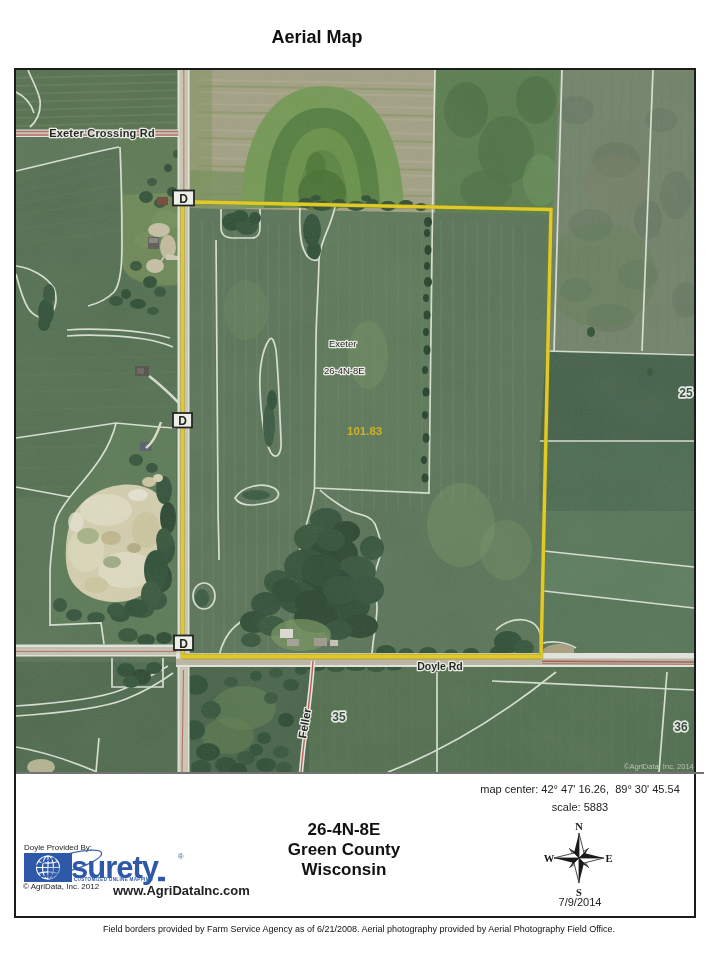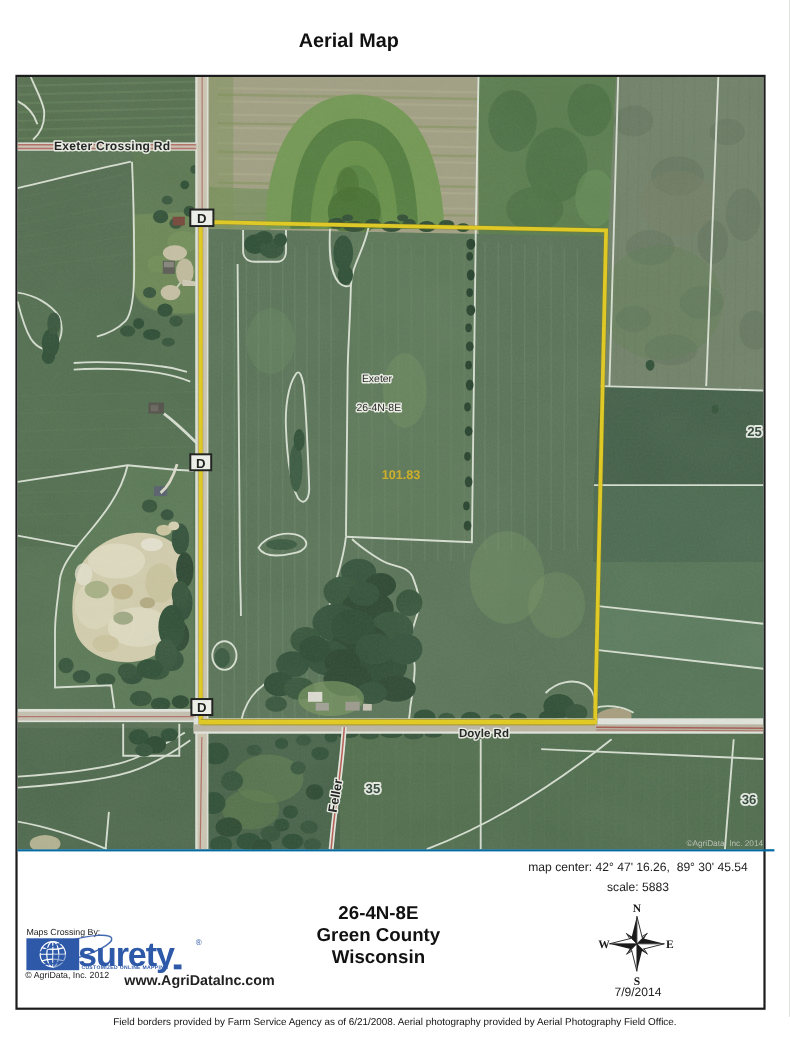--- a/index.html
+++ b/index.html
@@ -1,19 +1,19 @@
 <!DOCTYPE html>
 <html><head>
 <meta charset="utf-8">
 <style>
 html,body{margin:0;padding:0;}
 body{width:718px;height:960px;background:#ffffff;font-family:"Liberation Sans",sans-serif;position:relative;overflow:hidden;}
 .title{position:absolute;left:0;top:27px;width:634px;text-align:center;font-size:18px;font-weight:bold;color:#111;letter-spacing:0px;}
 .box{position:absolute;left:14px;top:68px;width:682px;height:850px;border:2px solid #1c1c1c;box-sizing:border-box;background:#fff;}
-.mapwrap{position:absolute;left:0;top:0;width:688px;height:702px;border-bottom:2px solid #0369a1;box-sizing:content-box;}
+.mapwrap{position:absolute;left:0;top:0;width:688px;height:702px;border-bottom:2px solid #737373;box-sizing:content-box;}
 .footer{position:absolute;left:0;top:924px;width:718px;text-align:center;font-size:9px;color:#111;}
 .mctext{position:absolute;left:420px;top:783px;width:320px;text-align:center;font-size:11px;color:#222;}
 .sctext{position:absolute;left:420px;top:801px;width:320px;text-align:center;font-size:11px;color:#222;}
 .cblock{position:absolute;left:214px;top:820px;width:260px;text-align:center;font-size:17px;font-weight:bold;color:#111;line-height:20px;}
 .datetxt{position:absolute;left:420px;top:896px;width:320px;text-align:center;font-size:11px;color:#222;}
 .mpb{position:absolute;left:24px;top:843px;font-size:8px;color:#222;}
 .agri{position:absolute;left:23px;top:881.5px;font-size:8px;color:#222;}
 .www{position:absolute;left:113px;top:882.5px;font-size:13px;font-weight:bold;color:#222;}
 </style>
 </head>
@@ -514,21 +514,21 @@
 <rect x="0" y="0" width="678" height="702" fill="#2c3c2e" opacity="0.045"></rect>
 <rect x="0" y="0" width="678" height="702" fill="#ffffff" filter="url(#mottle)" opacity="0.10"></rect>
 <rect x="0" y="0" width="678" height="702" fill="#ffffff" filter="url(#noise)" opacity="0.10"></rect>
 </svg>
 </div>
 </div>
 <div class="mctext">map center: 42° 47' 16.26,&nbsp; 89° 30' 45.54</div>
 <div class="sctext">scale: 5883</div>
 <div class="cblock">26-4N-8E<br>Green County<br>Wisconsin</div>
 <div class="datetxt">7/9/2014</div>
-<div class="mpb">Maps Crossing By:</div>
+<div class="mpb">Doyle Provided By:</div>
 <svg style="position:absolute;left:20px;top:845px" width="190" height="48" viewBox="0 0 190 48">
 <rect x="4" y="8" width="48" height="29" fill="#2d59a8"></rect>
 <g stroke="#ffffff" stroke-width="1.1" fill="none">
 <circle cx="28" cy="22.5" r="11.5"></circle>
 <ellipse cx="28" cy="22.5" rx="5.5" ry="11.5"></ellipse>
 <line x1="16.5" y1="22.5" x2="39.5" y2="22.5"></line>
 <path d="M17.8,16.5 C24,18.5 32,18.5 38.2,16.5"></path>
 <path d="M17.8,28.5 C24,26.5 32,26.5 38.2,28.5"></path>
 <line x1="28" y1="11" x2="28" y2="34"></line>
 </g>

